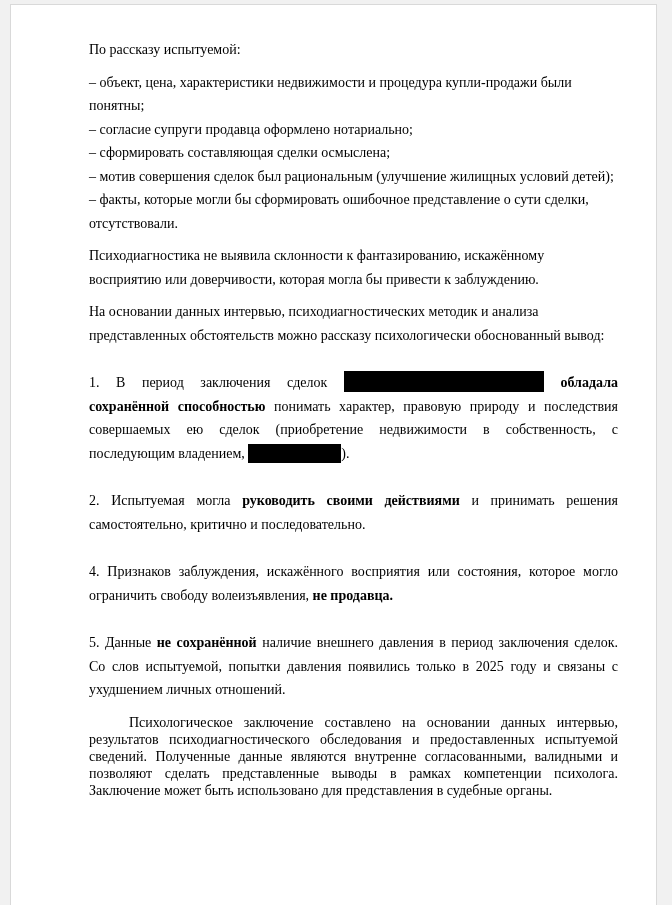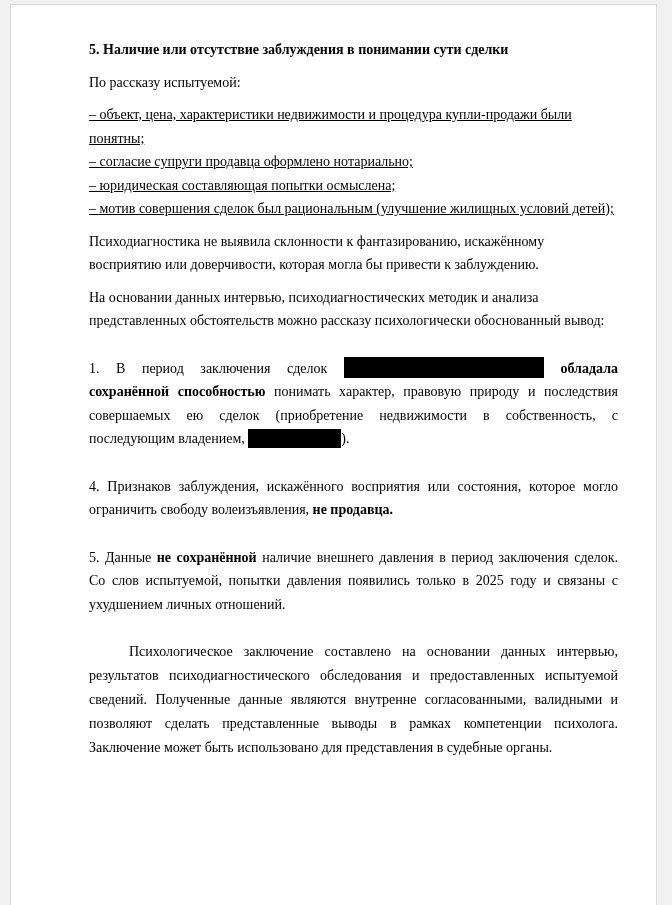--- a/index.html
+++ b/index.html
@@ -23,65 +23,68 @@
     line-height: 23.5px;
   }
   h2.doc-heading {
     font-size: 14px;
     font-weight: bold;
     line-height: 23.5px;
     margin: 0 0 9px 0;
   }
   p.para { margin: 0 0 9px 0; }
   p.para.just { text-align: justify; margin-top: 24px; }
-  .list { margin: 0 0 9px 0; text-decoration: underline; }
+  .list { margin: 0 0 9px 0; }
   .list p { margin: 0; }
   b, .b { font-weight: bold; }
   .redact {
     display: inline-block;
     background: #000;
     vertical-align: -5px;
   }
   .redact-1 { width: 200px; height: 21px; }
   .redact-2 { width: 93px;  height: 19px; }
   .final-para {
     text-align: justify;
     text-indent: 40px;
-    line-height: 24px;
-    margin: 24px 0 0 0;
+    line-height: 17px;
+    margin: 12px 0 0 0;
   }
 </style>
 </head>
 <body>
 
 <div class="page">
   <div class="content">
 
-    <h2 class="doc-heading">5. Наличие или отсутствие заблуждения в понимании сути сделки</h2>
 
     <p class="para">По рассказу испытуемой:</p>
 
     <div class="list">
       <p>– объект, цена, характеристики недвижимости и процедура купли-продажи были понятны;</p>
       <p>– согласие супруги продавца оформлено нотариально;</p>
-      <p>– юридическая составляющая попытки осмыслена;</p>
+      <p>– сформировать составляющая сделки осмыслена;</p>
       <p>– мотив совершения сделок был рациональным (улучшение жилищных условий детей);</p>
+      <p>– факты, которые могли бы сформировать ошибочное представление о сути сделки, отсутствовали.</p>
     </div>
 
     <p class="para">Психодиагностика не выявила склонности к фантазированию, искажённому восприятию или доверчивости, которая могла бы привести к заблуждению.</p>
 
 
     <p class="para">На основании данных интервью, психодиагностических методик и анализа представленных обстоятельств можно рассказу психологически обоснованный вывод:</p>
 
     <p class="para just"><span>1. В период заключения сделок</span>
       <span class="redact redact-1"></span>
       <span class="b">обладала сохранённой способностью</span>
       <span>понимать характер, правовую природу и последствия совершаемых ею сделок (приобретение недвижимости в собственность, с последующим владением,</span>
       <span class="redact redact-2"></span><span>).</span></p>
 
+    <p class="para just"><span>2. Испытуемая могла</span>
+      <span class="b">руководить своими действиями</span>
+      <span>и принимать решения самостоятельно, критично и последовательно.</span></p>
 
     <p class="para just"><span>4. Признаков заблуждения, искажённого восприятия или состояния, которое могло ограничить свободу волеизъявления,</span>
       <span class="b">не продавца.</span></p>
 
     <p class="para just"><span>5. Данные</span>
       <span class="b">не сохранённой</span>
       <span>наличие внешнего давления в период заключения сделок. Со слов испытуемой, попытки давления появились только в 2025 году и связаны с ухудшением личных отношений.</span></p>
 
 
     <p class="final-para">Психологическое заключение составлено на основании данных интервью, результатов психодиагностического обследования и предоставленных испытуемой сведений. Полученные данные являются внутренне согласованными, валидными и позволяют сделать представленные выводы в рамках компетенции психолога. Заключение может быть использовано для представления в судебные органы.</p>

